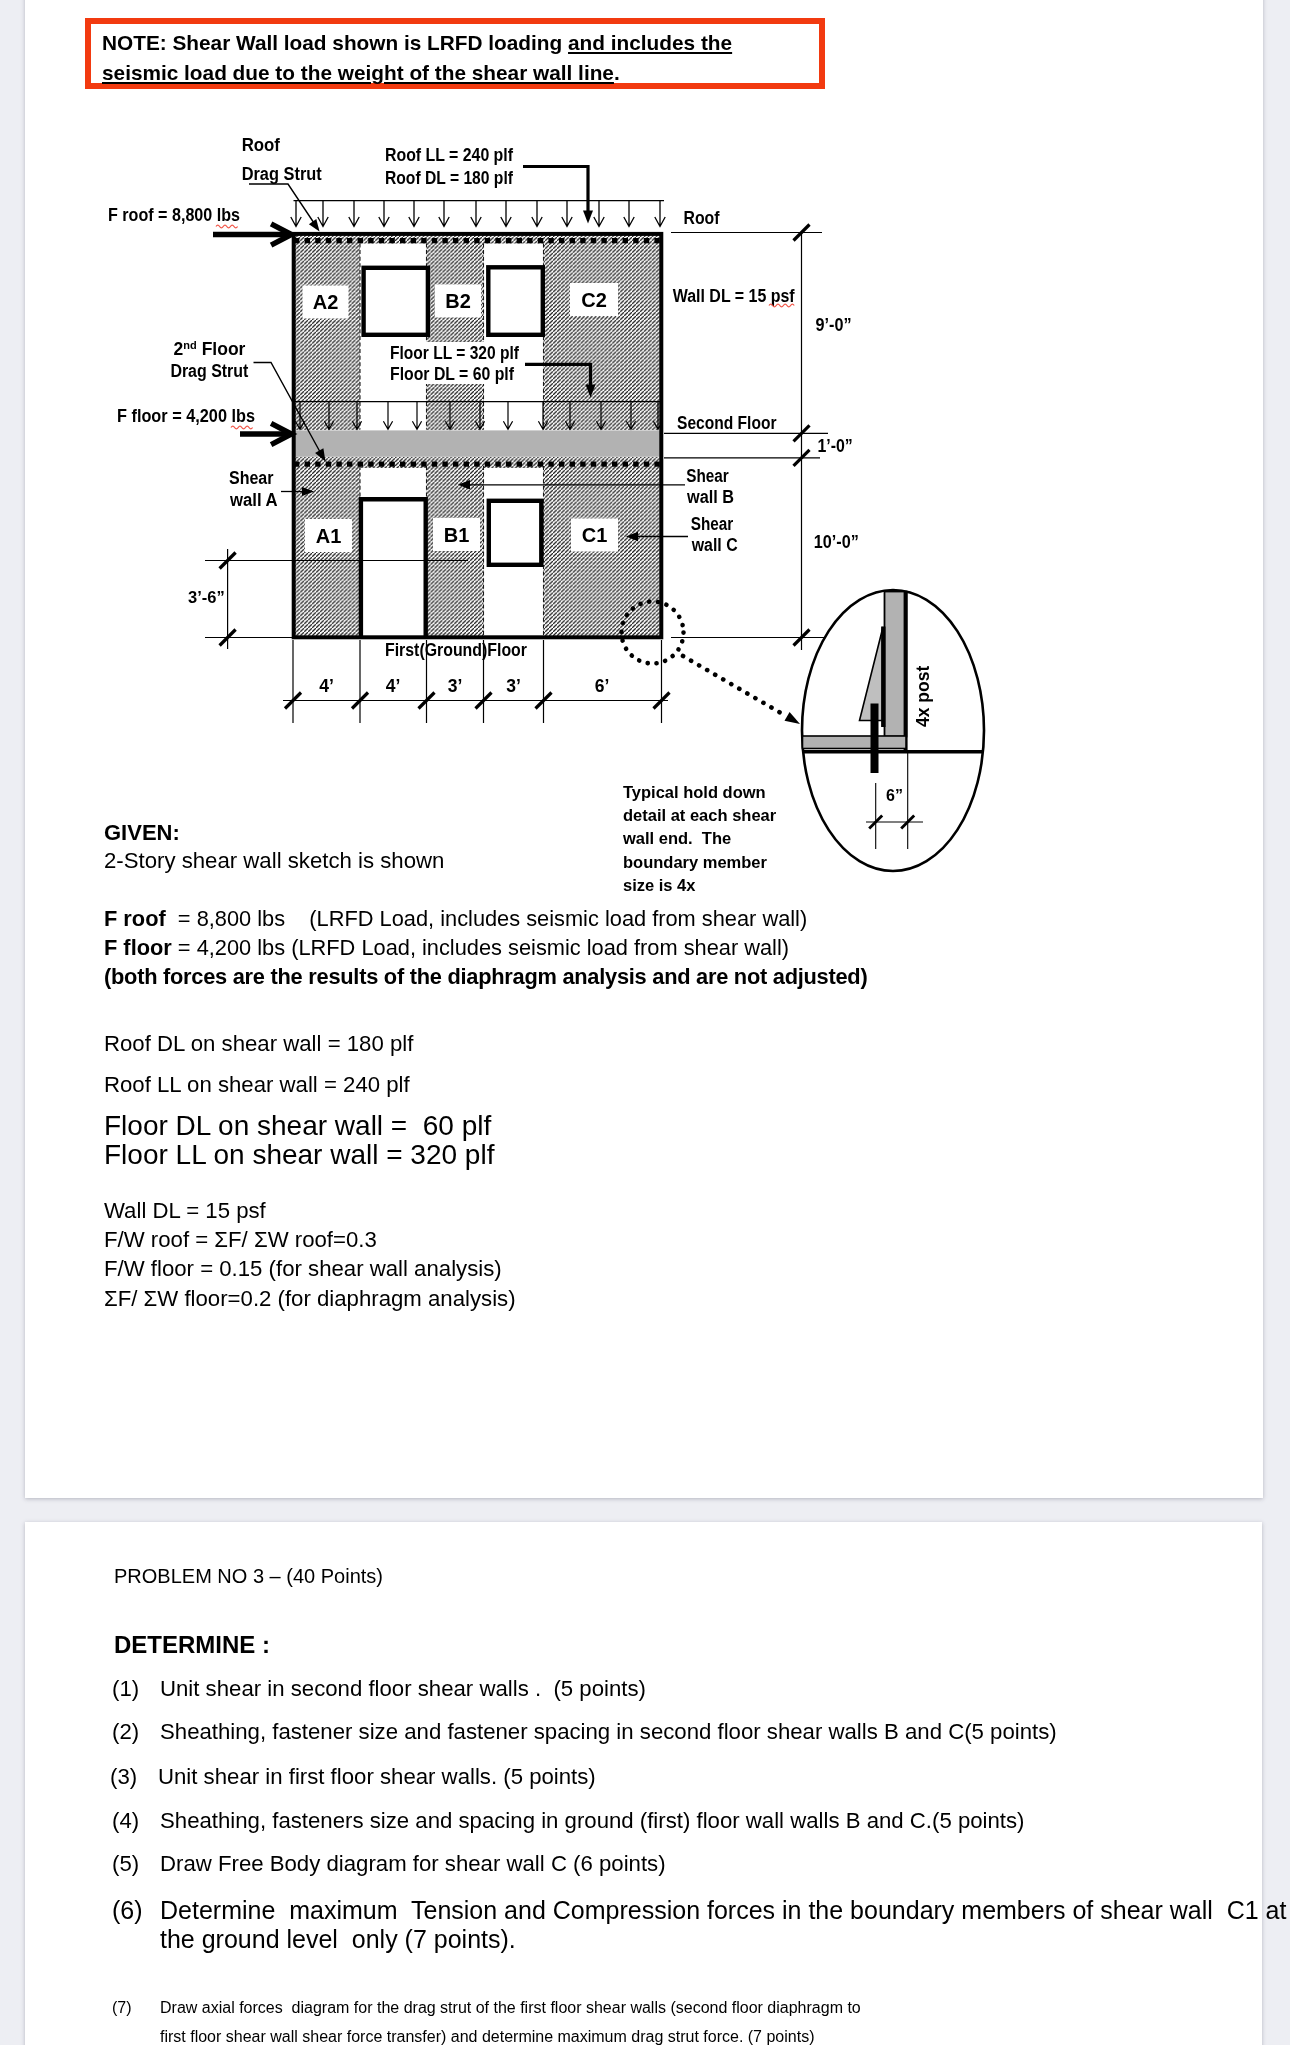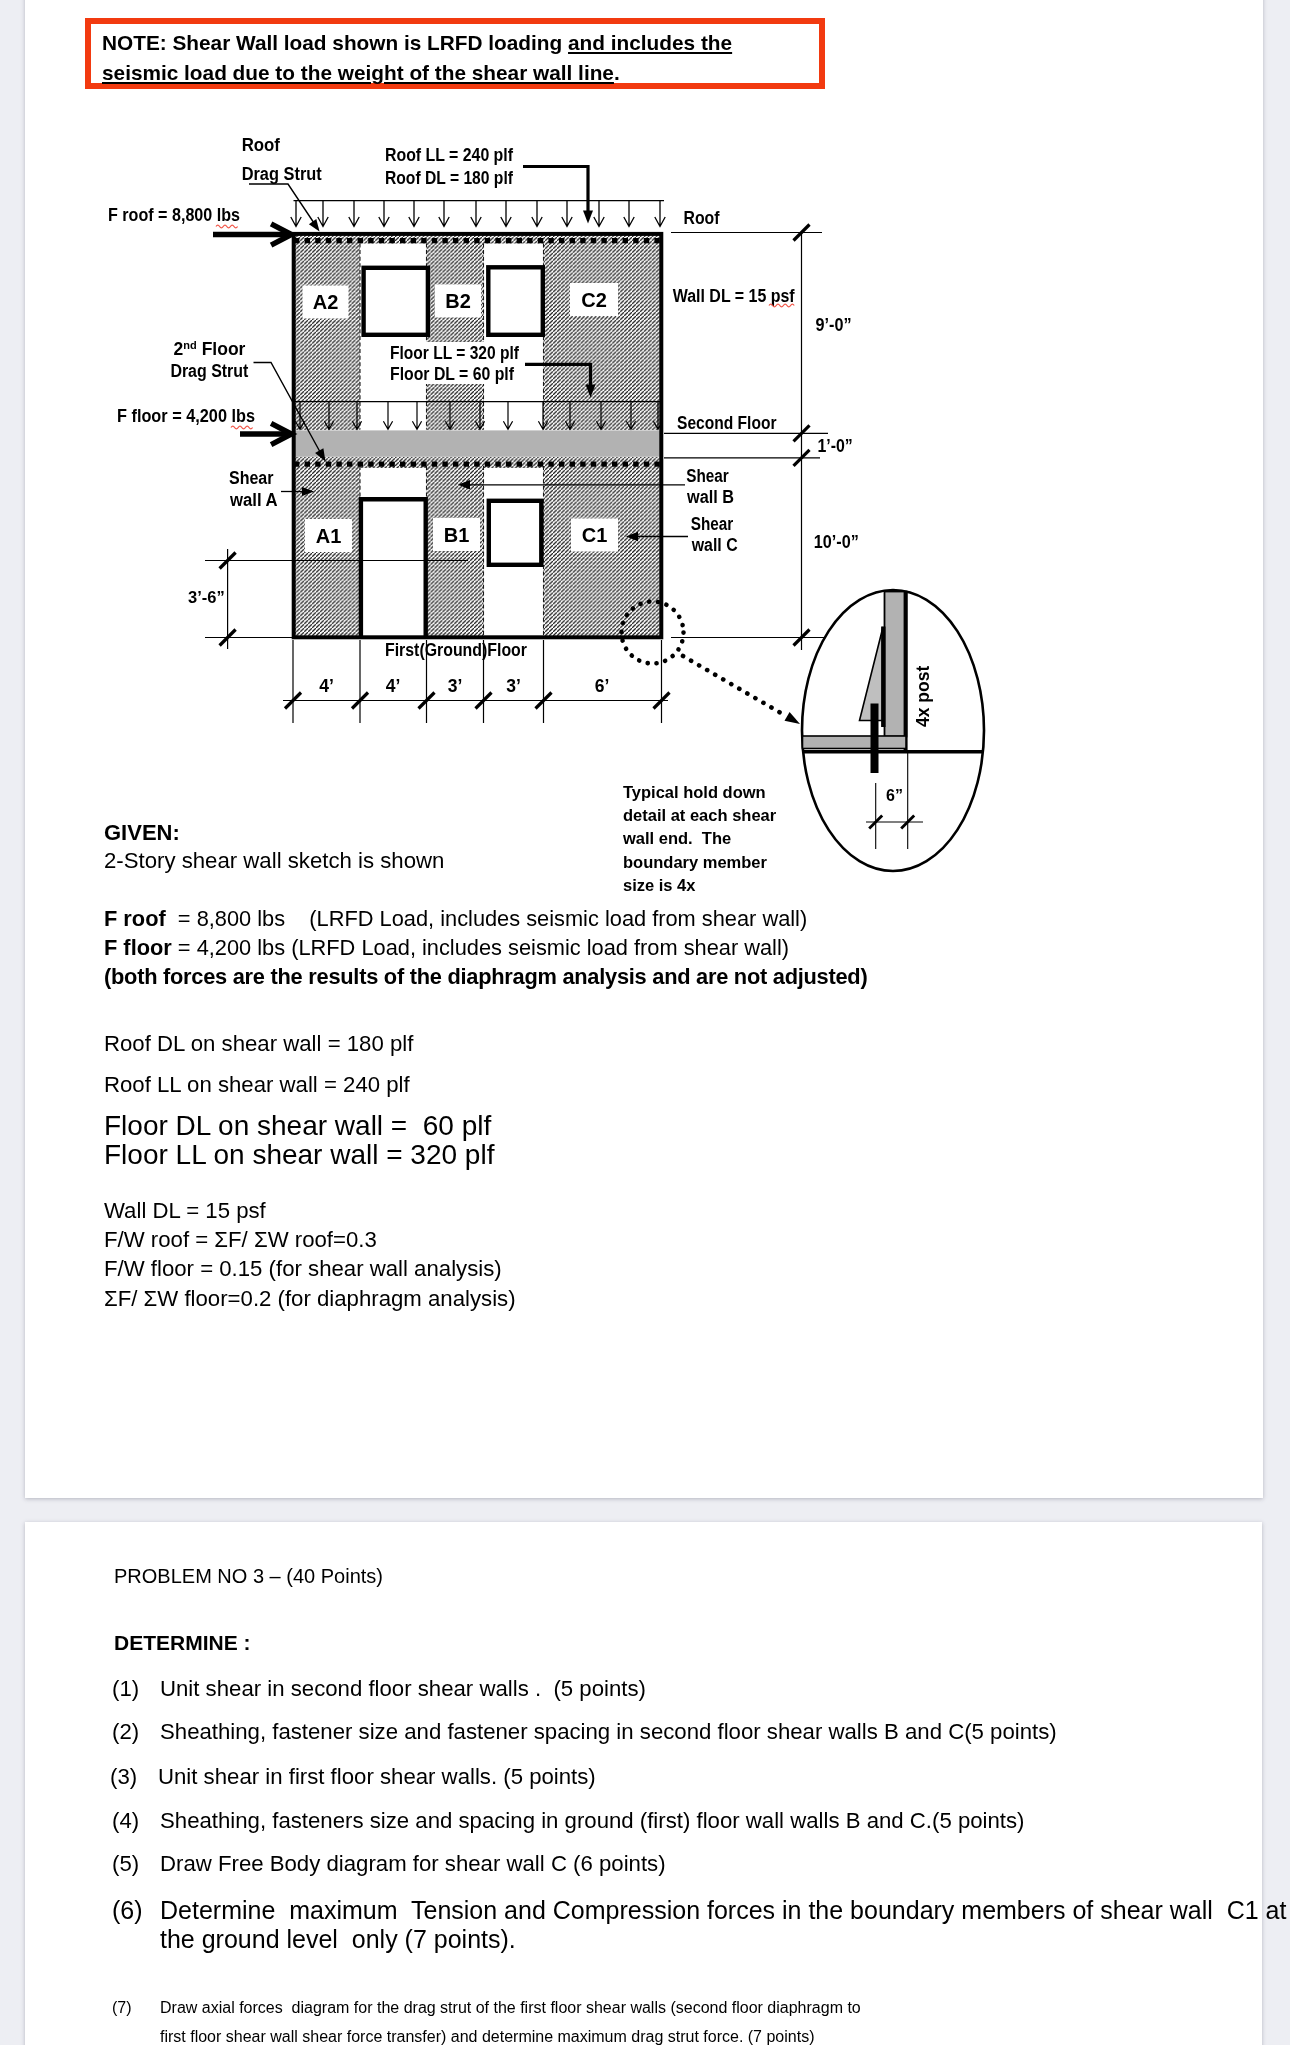--- a/index.html
+++ b/index.html
@@ -297,21 +297,21 @@
 Floor DL on shear wall =&nbsp; 60 plf<br>Floor LL on shear wall = 320 plf</div>
 
 <div class="t" style="left:104px;top:1195.5px;font-size:22.2px;line-height:29.4px;">
 Wall DL = 15 psf<br>F/W roof = ΣF/ ΣW roof=0.3<br>F/W floor = 0.15 (for shear wall analysis)<br>ΣF/ ΣW floor=0.2 (for diaphragm analysis)</div>
 
 <div class="t" style="left:623px;top:745px;font-size:16.5px;font-weight:bold;line-height:23.2px;margin-top:36px;">
 Typical hold down<br>detail at each shear<br>wall end.&nbsp; The<br>boundary member<br>size is 4x</div>
 
 <div class="t" style="left:114px;top:1565px;font-size:20px;font-weight:normal;">PROBLEM NO 3 – (40 Points)</div>
 
-<div class="t" style="left:114px;top:1631px;font-size:21px;font-weight:bold;">DETERMINE :</div>
+<div class="t" style="left:114px;top:1631px;font-size:24px;font-weight:bold;">DETERMINE :</div>
 
 <div class="t" style="left:112px;top:1675.5px;font-size:22.2px;"><span style="display:inline-block;width:48px;">(1)</span>Unit shear in second floor shear walls .&nbsp; (5 points)</div>
 
 <div class="t" style="left:112px;top:1718.5px;font-size:22.2px;"><span style="display:inline-block;width:48px;">(2)</span>Sheathing, fastener size and fastener spacing in second floor shear walls B and C(5 points)</div>
 
 <div class="t" style="left:110px;top:1763.5px;font-size:22.2px;"><span style="display:inline-block;width:48px;">(3)</span>Unit shear in first floor shear walls. (5 points)</div>
 
 <div class="t" style="left:112px;top:1807.5px;font-size:22.2px;"><span style="display:inline-block;width:48px;">(4)</span>Sheathing, fasteners size and spacing in ground (first) floor wall walls B and C.(5 points)</div>
 
 <div class="t" style="left:112px;top:1850.5px;font-size:22.2px;"><span style="display:inline-block;width:48px;">(5)</span>Draw Free Body diagram for shear wall C (6 points)</div>

